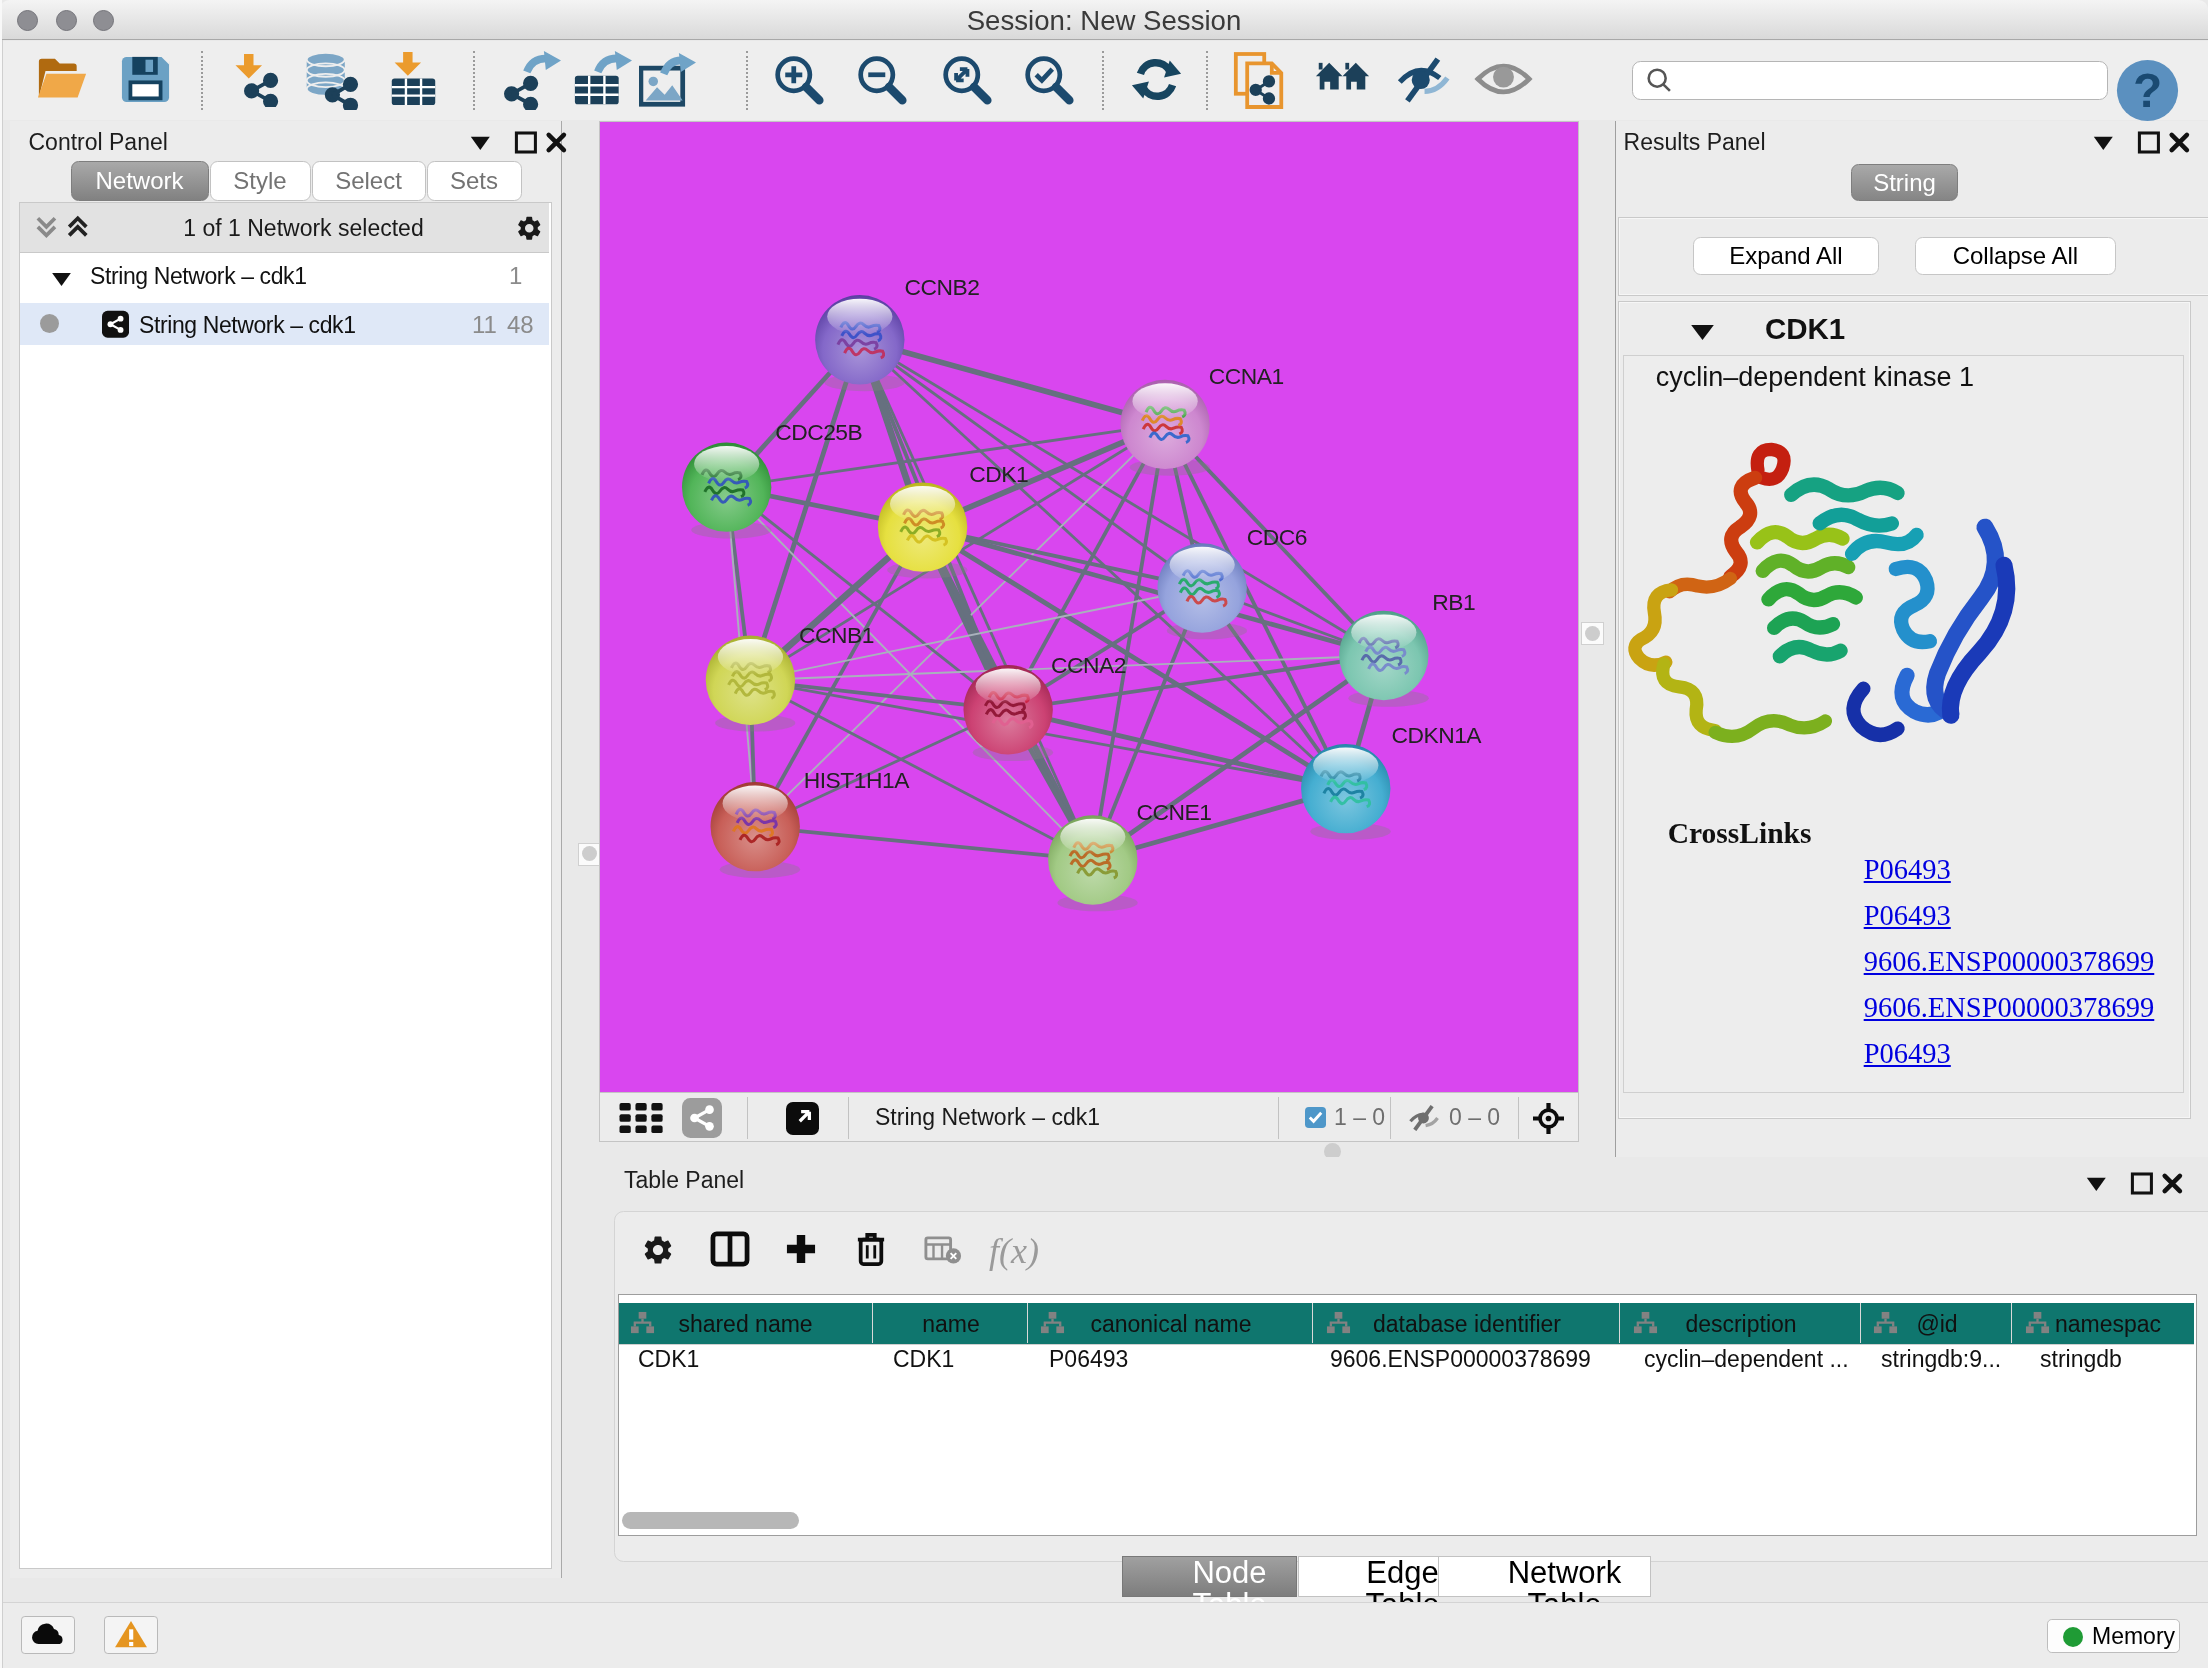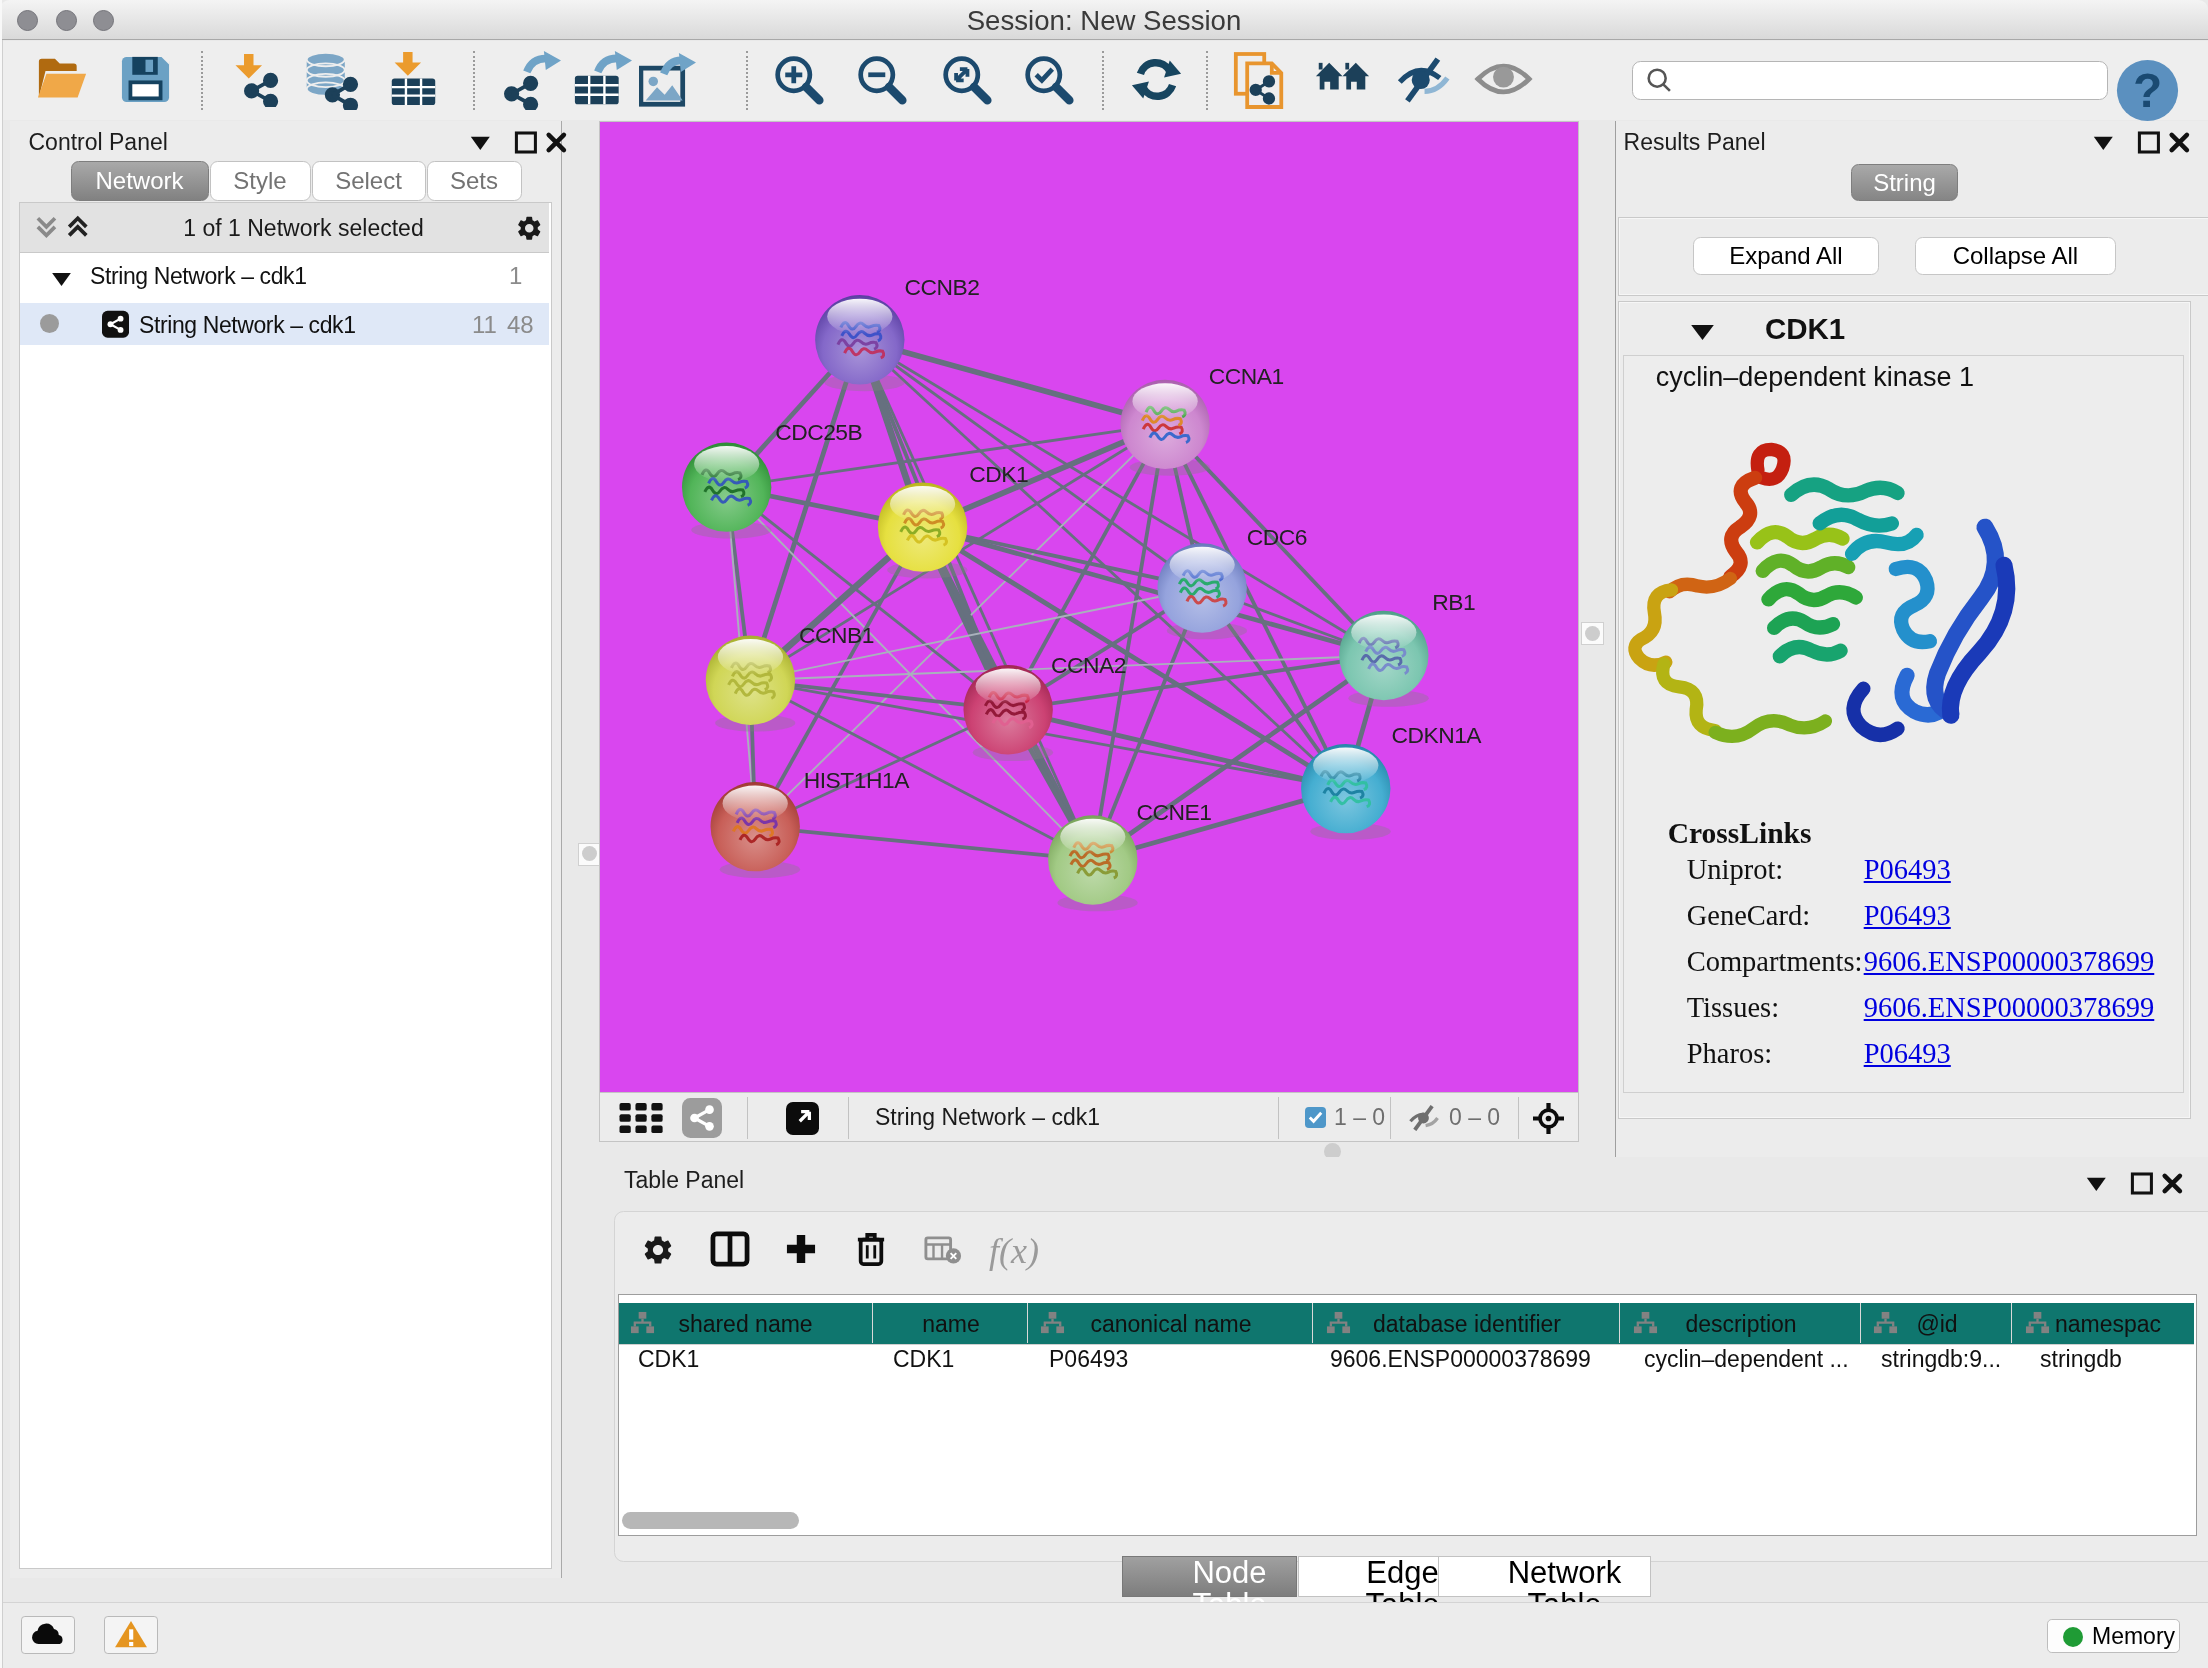--- a/index.html
+++ b/index.html
@@ -607,23 +607,20 @@
     <path d="M206 92 q 20 -16 40 -4 q 18 10 36 4" stroke="#129f98" stroke-width="15"></path>
     <path d="M240 124 q 14 -18 36 -12 q 22 6 32 -8" stroke="#17a0b4" stroke-width="15"></path>
     <path d="M286 140 q 24 -8 32 12 q 6 18 -12 26 q -20 8 -12 26 q 8 16 28 12" stroke="#2490cc" stroke-width="15"></path>
     <path d="M298 252 q -14 26 8 38 q 20 10 36 -8" stroke="#2a6ad4" stroke-width="16"></path>
     <path d="M380 96 q 24 38 -4 74 q -30 38 -46 80 q -10 30 14 42" stroke="#2553c8" stroke-width="18"></path>
     <path d="M400 136 q 12 50 -26 92 q -34 36 -30 66" stroke="#1a3ab8" stroke-width="18"></path>
     <path d="M252 266 q -20 22 -2 40 q 18 16 38 2" stroke="#1630a8" stroke-width="15"></path>
   </g>
         </svg>
       <div class="serif" style="position:absolute;left:44px;top:461px;font-size:29.5px;font-weight:bold;color:#111;">CrossLinks</div>
-      <div class="serif" style="position:absolute;left:63px;top:491px;font-size:28.5px;color:#111;line-height:46px;">
-        Uniprot:<br>GeneCard:<br>Compartments:<br>Tissues:<br>Pharos:
-      </div>
       <div class="serif xlink" style="position:absolute;left:240px;top:491px;font-size:28.5px;line-height:46px;">
         P06493<br>P06493<br>9606.ENSP00000378699<br>9606.ENSP00000378699<br>P06493
       </div>
     </div>
   </div>
 </div>
 
 <div id="tpanel">
   <div class="ptitle" style="position:absolute;left:53px;top:9.5px;">Table Panel</div>
   <svg width="114" height="23" style="position:absolute;left:1512px;top:15px" viewBox="0 0 60 12">

